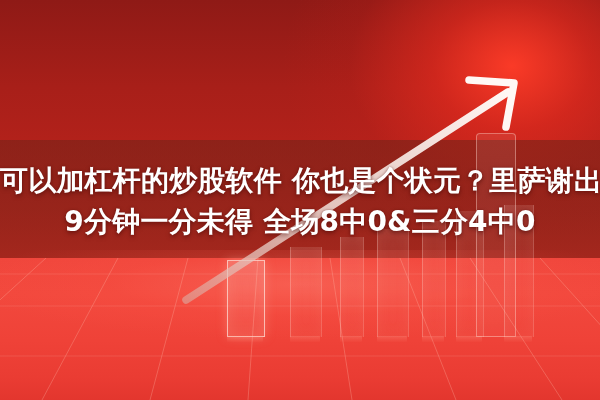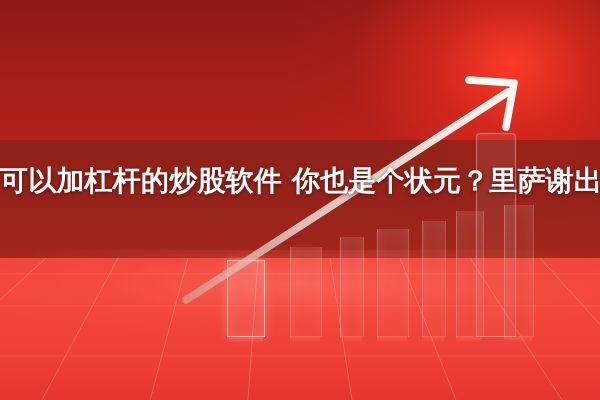--- a/index.html
+++ b/index.html
@@ -188,15 +188,16 @@
       </linearGradient>
     </defs>
 
     <path d="M 186 300 L 508 92" stroke="url(#arrGrad)" stroke-width="7.5" stroke-linecap="round" fill="none"></path>
 
     <path d="M 469 80 L 514 83 L 506 127" stroke="#fff8f5" stroke-width="7.5" stroke-linecap="round" stroke-linejoin="round" fill="none"></path>
   </svg>
 
   <div class="headline">
     <span class="hl-line">可以加杠杆的炒股软件 你也是个状元？里萨谢出战1</span>
+    <span class="hl-line">9分钟一分未得 全场8中0&amp;三分4中0</span>
   </div>
 
 </div>
 
 </body></html>

